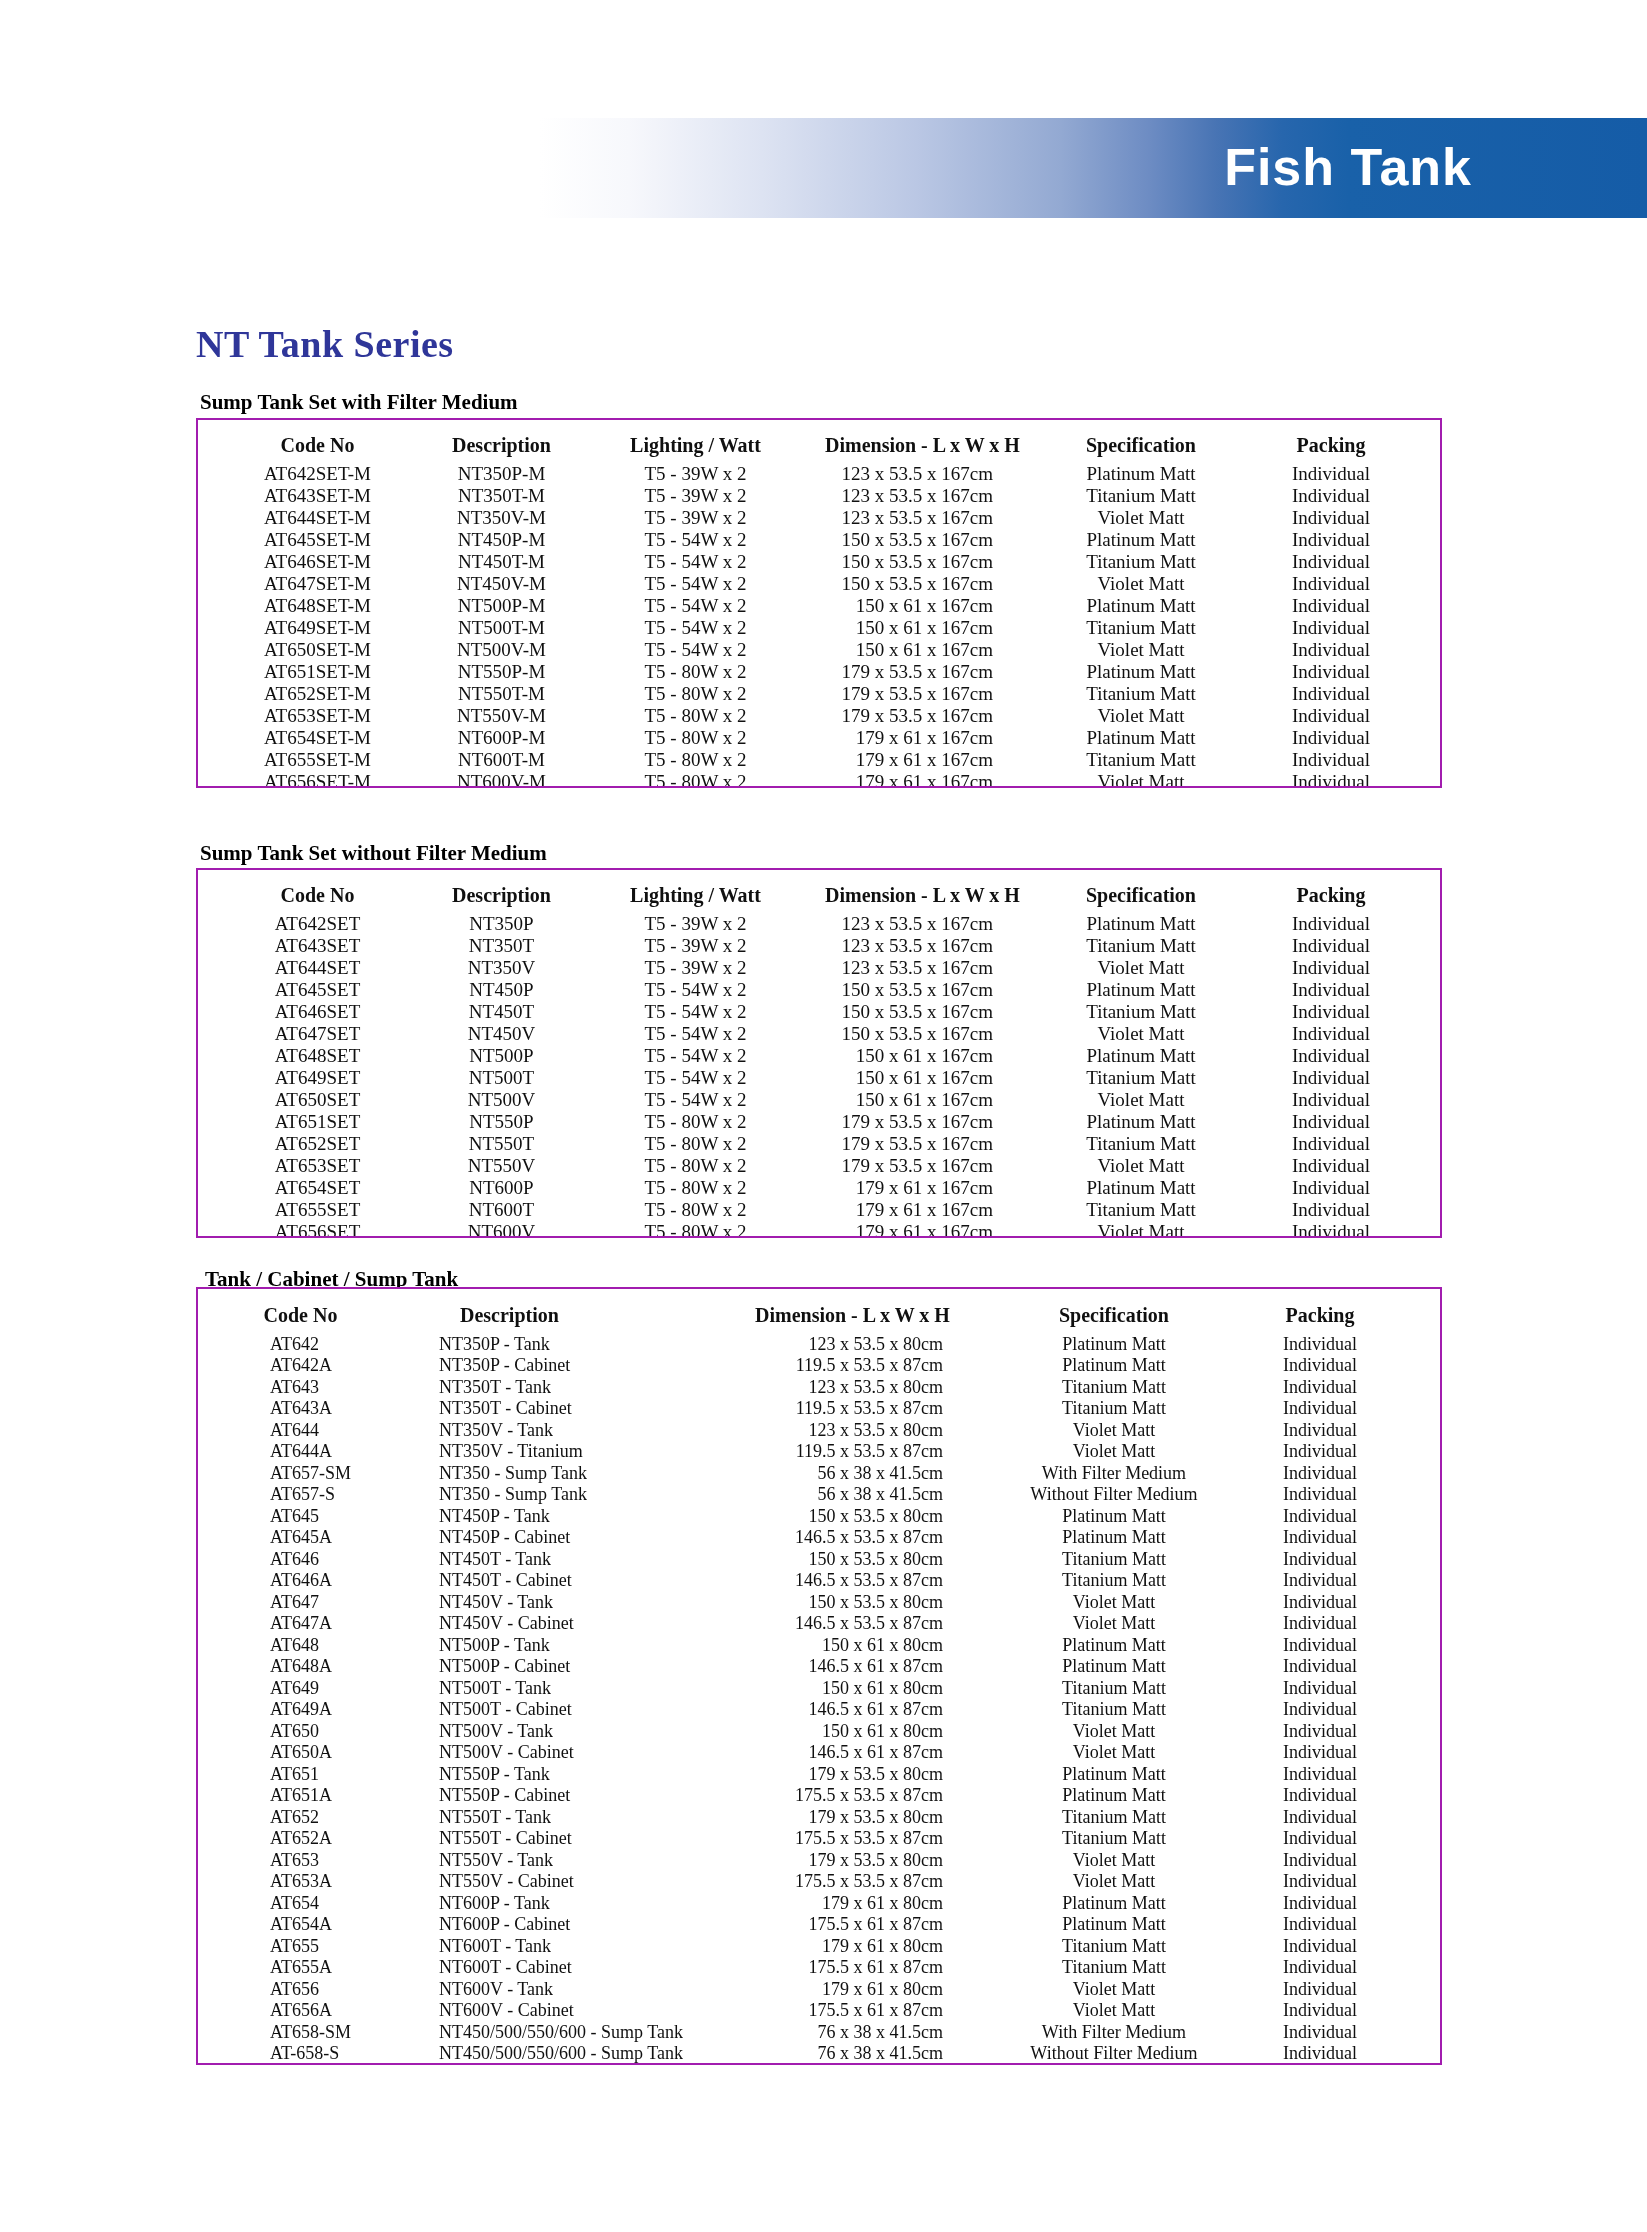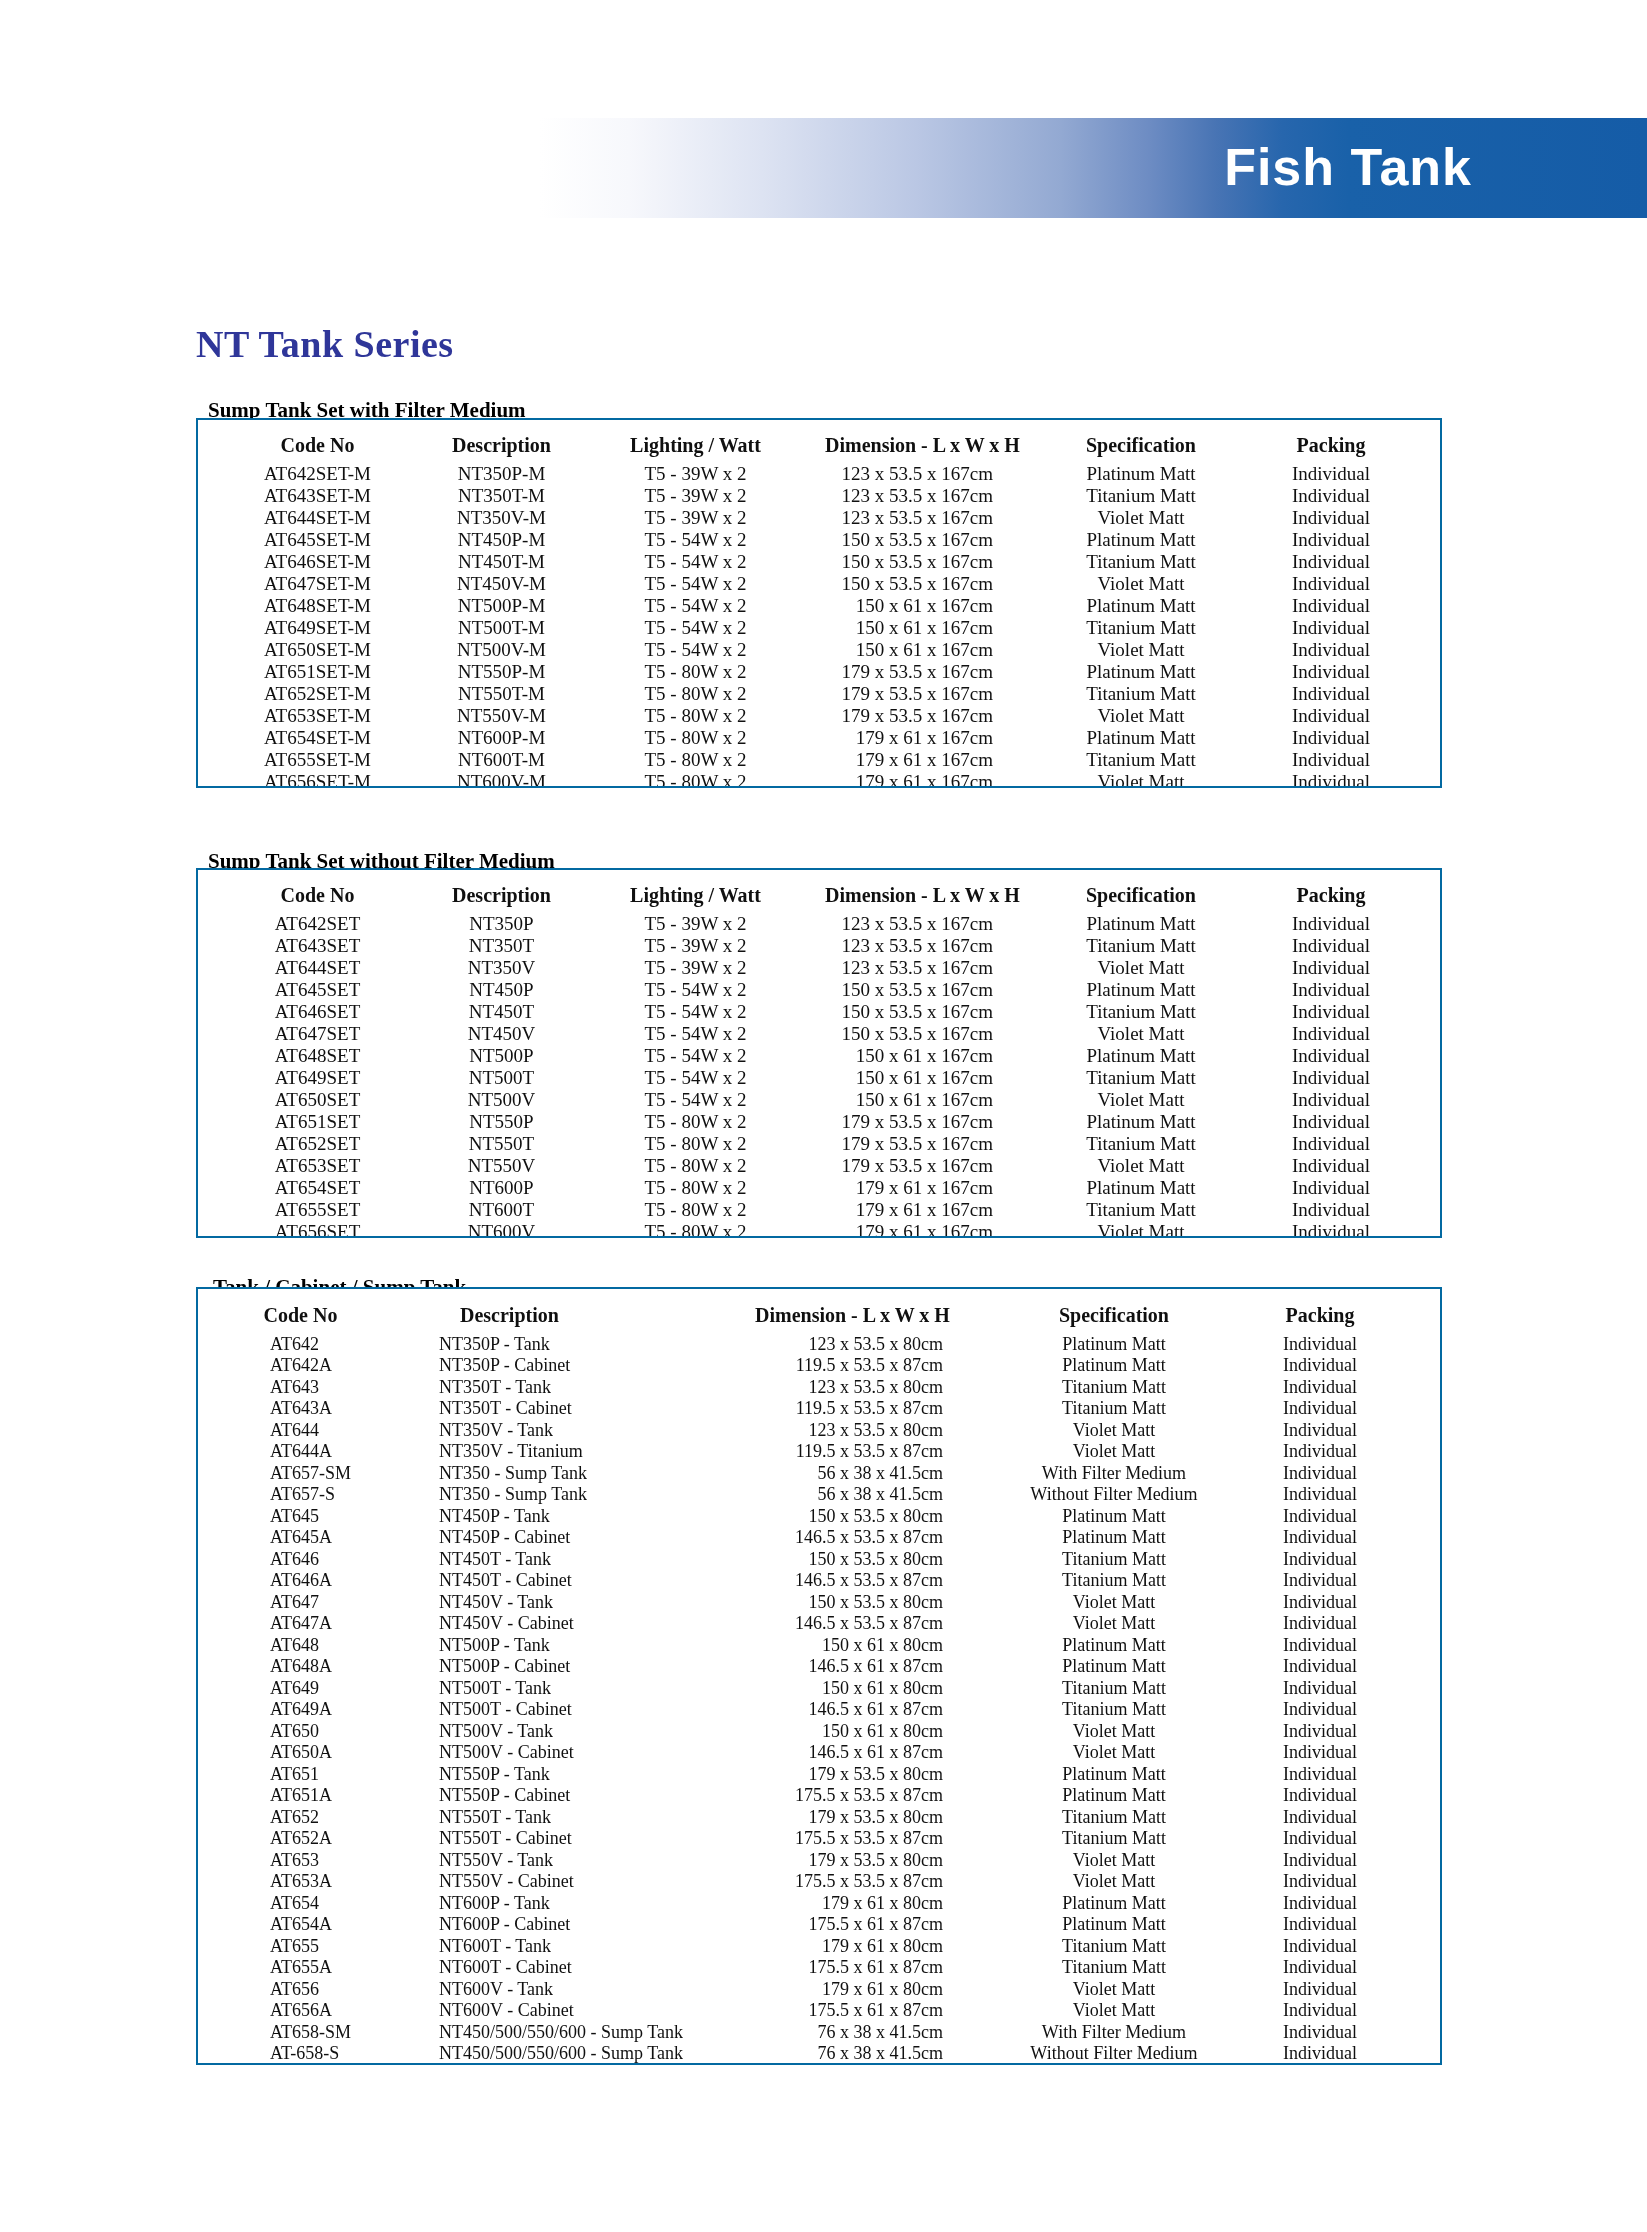--- a/index.html
+++ b/index.html
@@ -22,31 +22,31 @@
     font-family:"Liberation Sans", sans-serif; font-weight:bold;
     font-size:52px; color:#ffffff; letter-spacing:1px; white-space:nowrap;text-align:right;
   }
 
   
   .series-title {
     position:absolute; left:196px; top:322px; margin:0;
     font-size:38px; font-weight:bold; color:#2f3699; letter-spacing:0.5px;
   }
   .sec-label {
-    position:absolute; margin:12px;
+    position:absolute; margin:4px;
     font-size:21px; font-weight:bold; color:#000000; white-space:nowrap;
   }
   #label-0 { left:196px; top:386px; }
   #label-1 { left:196px; top:837px; }
   #label-2 { left:201px; top:1263px; }
 
   
   .tbl-box {
     position:absolute; box-sizing:border-box;
-    border:2px solid #0369a1; background:#ffffff; overflow:hidden;
+    border:2px solid #a21caf; background:#ffffff; overflow:hidden;
   }
   #box-0 { left:196px; top:418px;  width:1246px; height:370px; padding-top:7px; }
   #box-1 { left:196px; top:868px;  width:1246px; height:370px; padding-top:7px; }
   #box-2 { left:196px; top:1287px; width:1246px; height:778px; padding-top:8px; }
 
   .row { display:grid; align-items:center; }
   .cell { white-space:nowrap; overflow:visible; }
 
   
   .t12 .row { grid-template-columns:239px 129px 259px 174px 284px 96px 1fr; }

